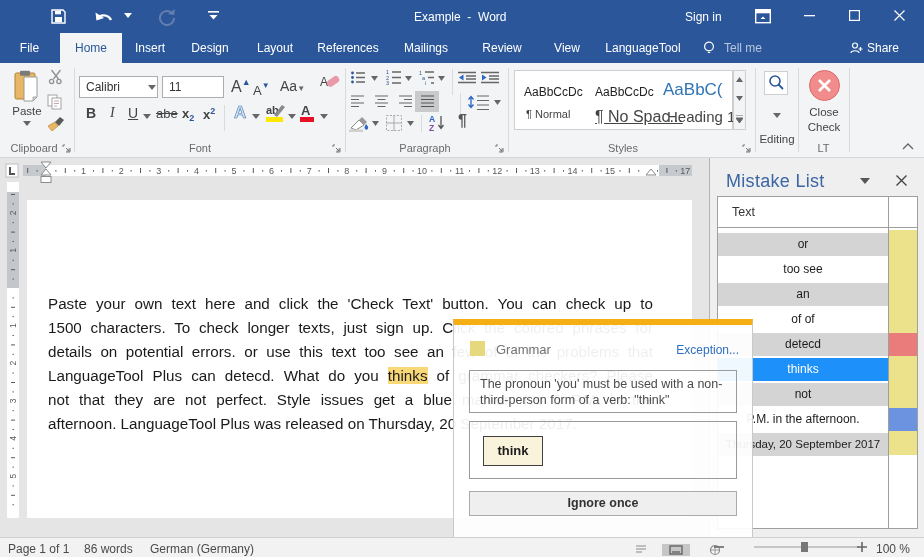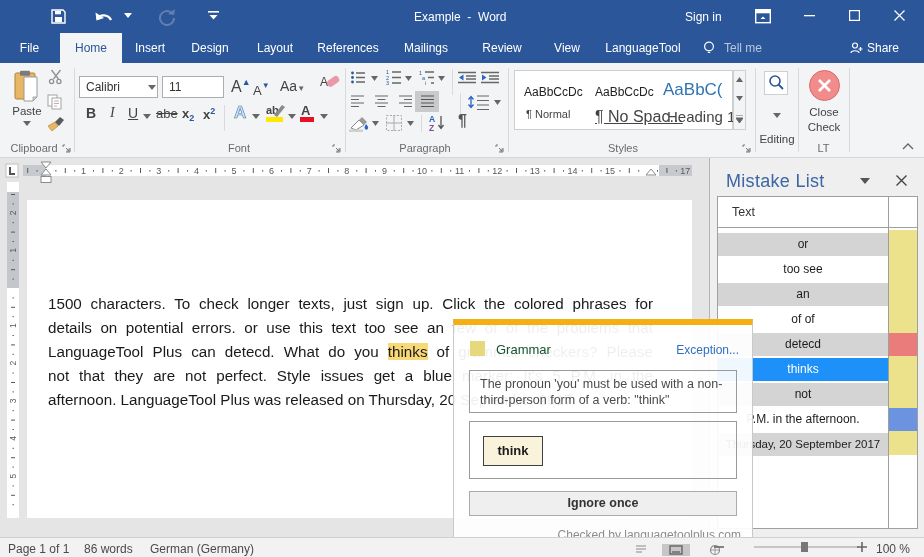--- a/index.html
+++ b/index.html
@@ -112,21 +112,21 @@
 </div>
 
 <div id="ribbon">
  <div class="gdiv" style="left:74px"></div>
  <div class="gdiv" style="left:345px"></div>
  <div class="gdiv" style="left:508px"></div>
  <div class="gdiv" style="left:755px"></div>
  <div class="gdiv" style="left:798px"></div>
  <div class="gdiv" style="left:849px"></div>
  <div class="glabel" style="left:4px;width:60px;">Clipboard</div>
- <div class="glabel" style="left:150px;width:100px;text-align:right;">Font</div>
+ <div class="glabel" style="left:150px;width:100px;">Font</div>
  <div class="glabel" style="left:375px;width:100px;">Paragraph</div>
  <div class="glabel" style="left:573px;width:100px;">Styles</div>
  <div class="glabel" style="left:798px;width:51px;">LT</div>
 
  <svg class="launch" style="left:62px;" viewBox="0 0 9 9">
       <path d="M1 1v2M1 1h2M8 8H4M8 8V4M4 4l3 3M7 4.6V7H4.6" stroke="#777" stroke-width="1" fill="none"></path>
     </svg>
  <svg class="launch" style="left:332px;" viewBox="0 0 9 9">
       <path d="M1 1v2M1 1h2M8 8H4M8 8V4M4 4l3 3M7 4.6V7H4.6" stroke="#777" stroke-width="1" fill="none"></path>
     </svg>
@@ -449,20 +449,21 @@
       <rect x="11" y="275.2" width="4" height="1"></rect>
       <rect x="12.5" y="284.6" width="1.4" height="1"></rect>
       <text x="13" y="297.0" transform="rotate(-90 13 294.0)">5</text>
       <rect x="12.5" y="303.4" width="1.4" height="1"></rect>
       <rect x="11" y="312.8" width="4" height="1"></rect>
       <rect x="12.5" y="322.2" width="1.4" height="1"></rect>
     </g>
 </svg>
 
 <div id="doc">
+ <div class="dl">Paste your own text here and click the 'Check Text' button. You can check up to</div>
  <div class="dl">1500 characters. To check longer texts, just sign up. Click the colored phrases for</div>
  <div class="dl">details on potential errors. or use this text too see an few of of the problems that</div>
  <div class="dl">LanguageTool Plus can detecd. What do you <span class="hl">thinks</span> of grammar checkers? Please</div>
  <div class="dl">not that they are not perfect. Style issues get a blue marker: It's 5 P.M. in the</div>
  <div class="dl last">afternoon. LanguageTool Plus was released on Thursday, 20 September 2017.</div>
 </div>
 
 <div id="panel"></div>
 <div id="pdiv"></div>
 <div id="ptitle">Mistake List</div>
@@ -487,31 +488,30 @@
 <div class="prow" style="top:433px;background:#d4d4d4;white-space:nowrap;font-size:11.5px;">Thursday, 20 September 2017</div>
 
 <div class="swatch" style="top:230px;height:103px;background:#ece28b;"></div>
 <div class="swatch" style="top:333px;height:23px;background:#ea7c7c;"></div>
 <div class="swatch" style="top:356px;height:52px;background:#ece28b;"></div>
 <div class="swatch" style="top:408px;height:23px;background:#6b93e0;"></div>
 <div class="swatch" style="top:431px;height:24px;background:#ece28b;"></div>
 
 <div id="popup">
  <div class="abs" style="left:16px;top:16px;width:15px;height:15px;background:#e6d87c;"></div>
- <div class="abs" style="left:42px;top:17px;font-size:13px;color:#14532d;">Grammar</div>
+ <div class="abs" style="left:42px;top:17px;font-size:13px;color:#737373;">Grammar</div>
  <div class="abs" style="right:13px;top:18px;font-size:12px;color:#2e6fc0;">Exception...</div>
  <div class="abs" style="left:15px;top:45px;width:268px;height:43px;border:1px solid #9a9a9a;
    padding:5px 10px;font-size:12.5px;line-height:16px;color:#4a4a4a;">The pronoun 'you' must be used with a non-<br>third-person form of a verb: "think"</div>
  <div class="abs" style="left:15px;top:96px;width:268px;height:58px;border:1px solid #9a9a9a;">
   <div class="abs" style="left:13px;top:14px;width:60px;height:30px;background:#faf3dc;border:1px solid #404040;
     font-size:13px;font-weight:bold;color:#1a1a1a;text-align:center;line-height:28px;">think</div>
  </div>
  <div class="abs" style="left:15px;top:166px;width:268px;height:25px;background:#efefef;border:1px solid #ababab;
    font-size:12.5px;font-weight:bold;color:#333;text-align:center;line-height:23px;">Ignore once</div>
- <div class="abs" style="right:11px;top:203px;font-size:12px;color:#8c8c8c;">Checked by <span style="text-decoration:underline;">languagetoolplus.com</span></div>
 </div>
 
 <div id="status">
  <div class="s" style="left:8px;">Page 1 of 1</div>
  <div class="s" style="left:84px;">86 words</div>
  <div class="s" style="left:150px;">German (Germany)</div>
  <div class="s" style="left:876px;">100 %</div>
  <svg class="abs" style="left:634px;top:6px" width="100" height="12" viewBox="0 0 100 12">
   <path d="M2 2h10M2 5h10M2 8h6" stroke="#8a8a8a" stroke-width="1.2"></path>
   <rect x="28" y="0" width="28" height="12" fill="#c6c6c6"></rect>

